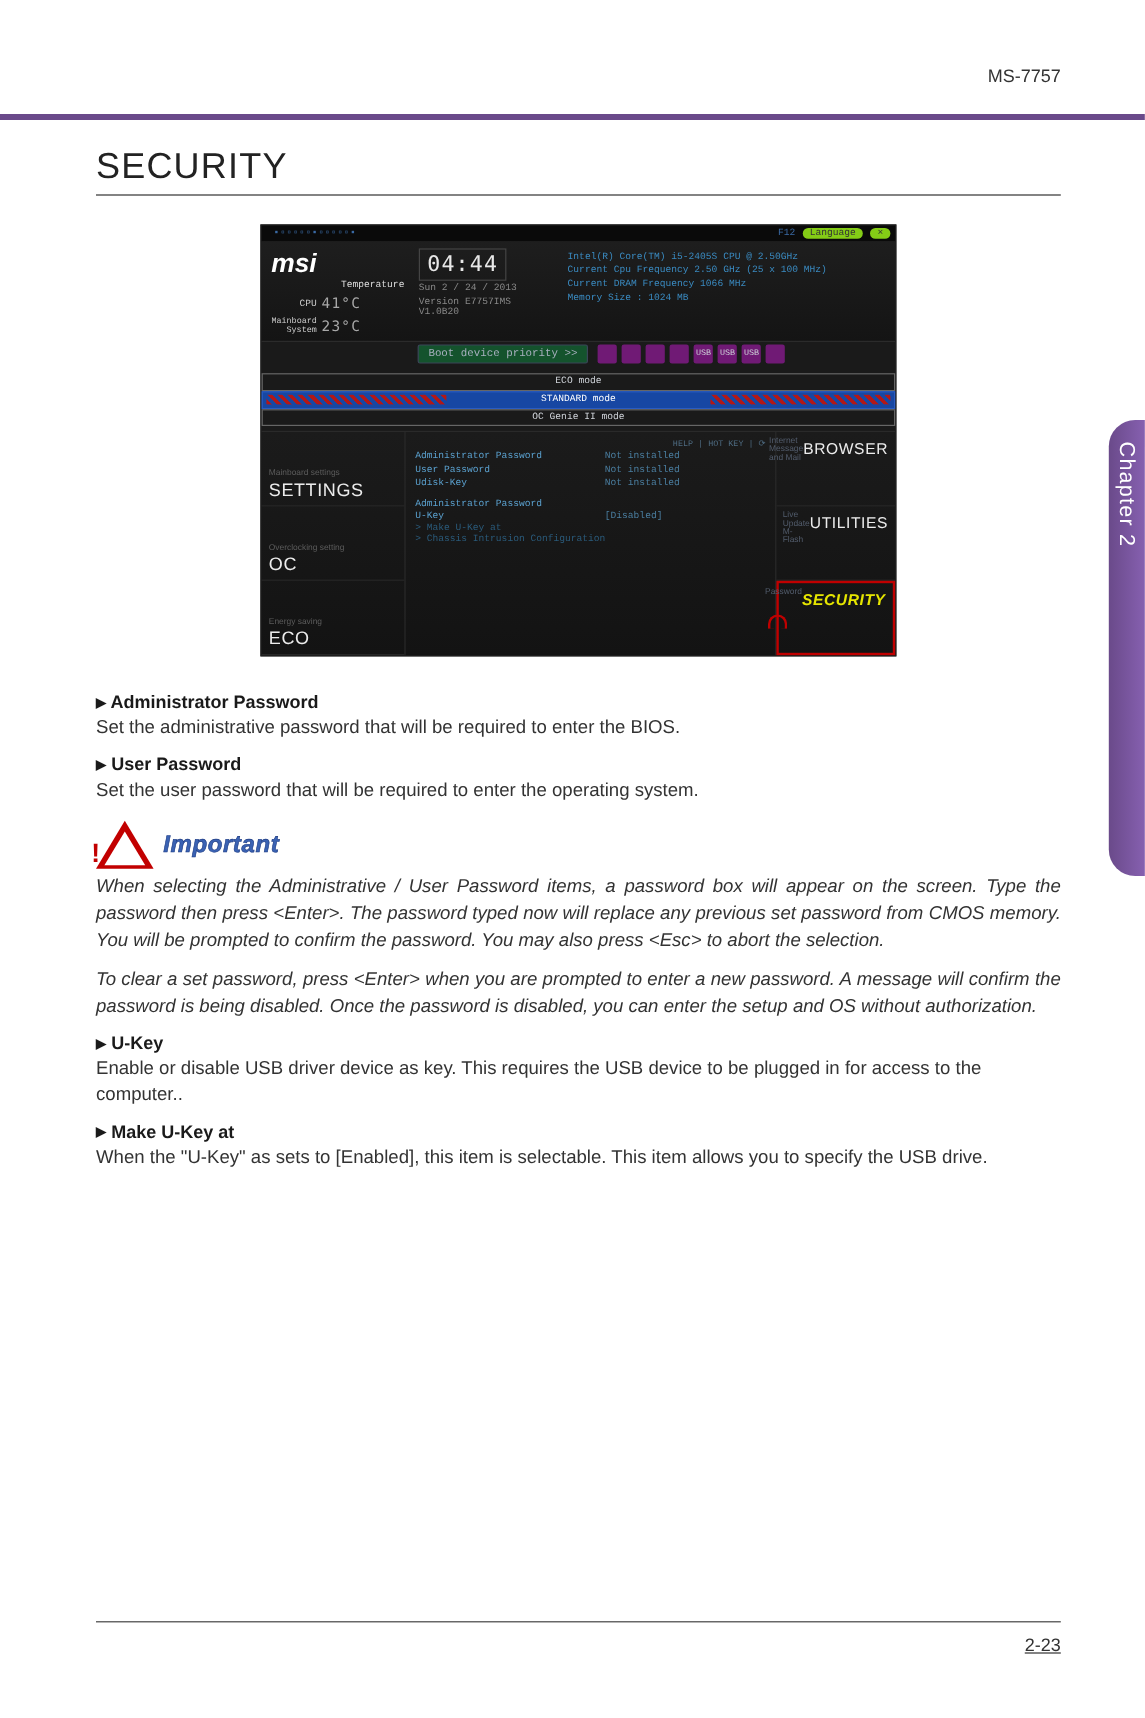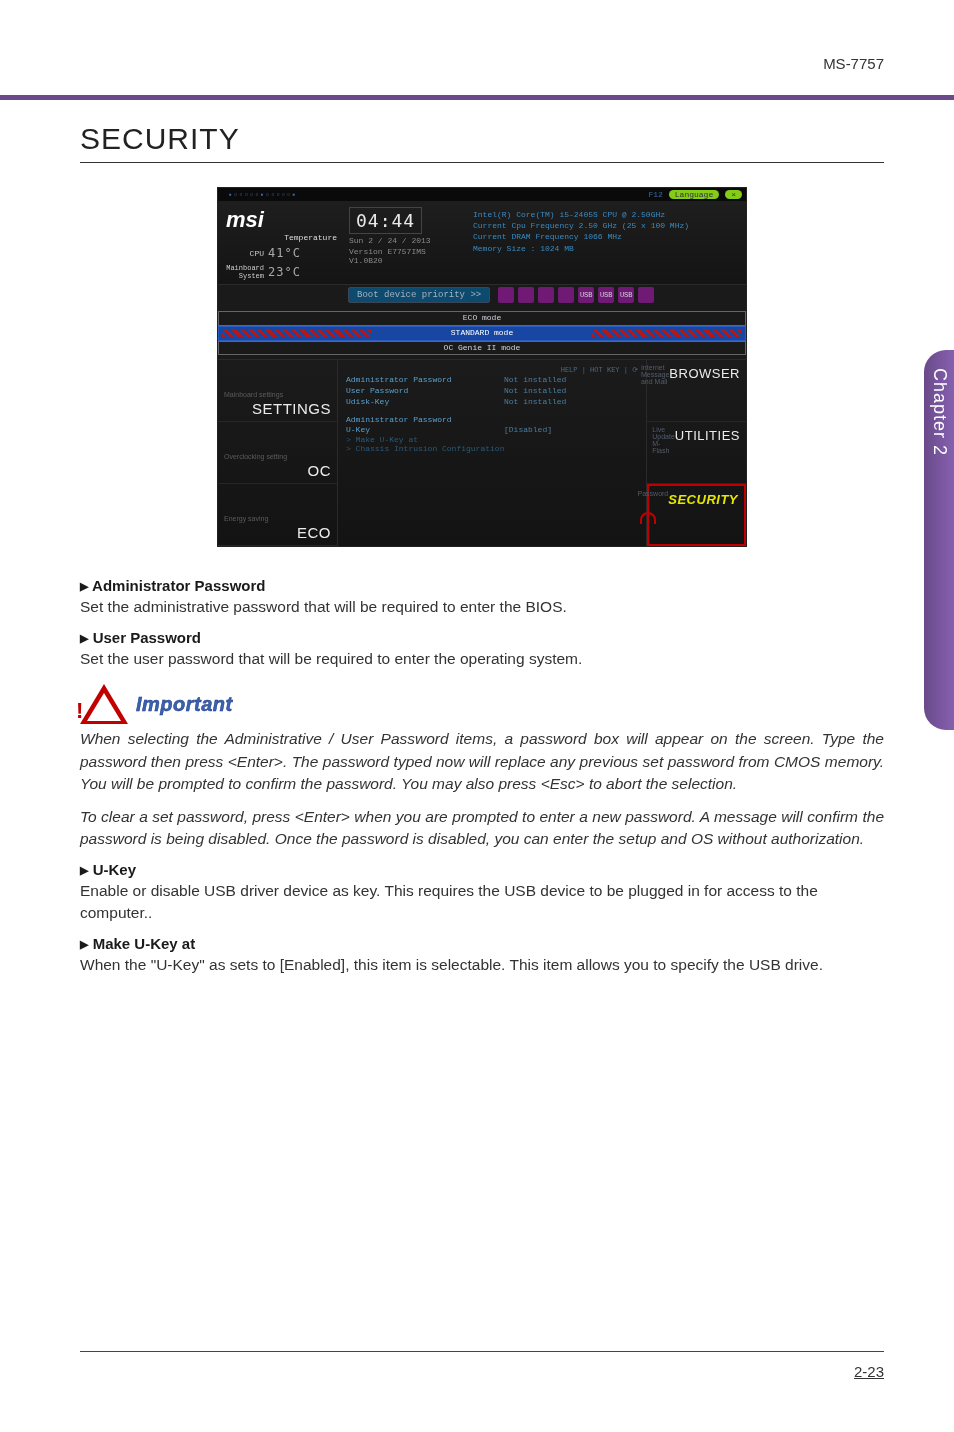--- a/index.html
+++ b/index.html
@@ -115,21 +115,21 @@
   }
   .clock-col { width:110px; }
   .clock-sub { font-size:8px; color:#888; margin-top:2px; }
   .info-col { flex:1; color:#3a8ac0; font-size:8px; line-height:1.4; padding:2px 0 0 6px; }
   .boot-row {
     display:flex;
     align-items:center;
     padding: 2px 8px 4px 130px;
     gap: 8px;
   }
-  .boot-btn { background:#0c4a6e; border:1px solid #3a4658; color:#a8b0bf; padding:2px 8px; font-size:9px; border-radius:2px; }
+  .boot-btn { background:#14532d; border:1px solid #3a4658; color:#a8b0bf; padding:2px 8px; font-size:9px; border-radius:2px; }
   .boot-icons { display:flex; gap:4px; flex:1; }
   .boot-icons .bi { width:16px; height:16px; background:#701a75; border-radius:2px; font-size:7px; color:#cfd3d9; display:flex; align-items:center; justify-content:center; }
   .mode-row {
     display:flex;
     justify-content:center;
     gap:0;
     padding: 4px 0;
     position: relative;
     flex-direction: column;
   }
@@ -157,21 +157,21 @@
     height: 62px;
     border-bottom:1px solid #262626;
     padding: 4px 6px;
     color:#aeb0b3;
     display:flex;
     flex-direction:column;
     justify-content:flex-end;
     font-family:Arial,sans-serif;
   }
   .lefttile .subt { font-size:7px; color:#5c5c5c; }
-  .lefttile .main { font-size:15px; color:#ececec; letter-spacing:0.5px; margin-top:2px;text-align:right; }
+  .lefttile .main { font-size:15px; color:#ececec; letter-spacing:0.5px; margin-top:2px; }
   .centercol { flex:1; padding: 6px 8px; font-size:8px; color:#1a76a8; }
   .helpbar { text-align:right; color:#4d6a80; font-size:7px; }
   .cfgrow { display:flex; gap:8px; padding:1px 0; }
   .cfgrow .lbl { width:150px; color:#5aa0ce; }
   .cfgrow .val { color:#4a7ea0; }
   .cfg-head { color:#5aa0ce; margin-top:8px; }
   .rightcol { width:100px; border-left:1px solid #2a2a2a; }
   .rtile {
     height:62px; border-bottom:1px solid #262626;
     padding:4px 6px;

